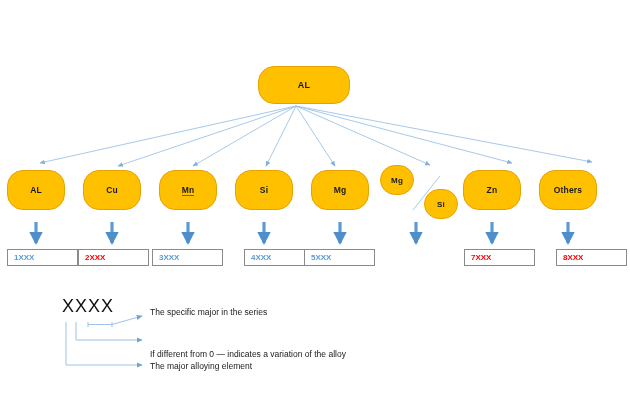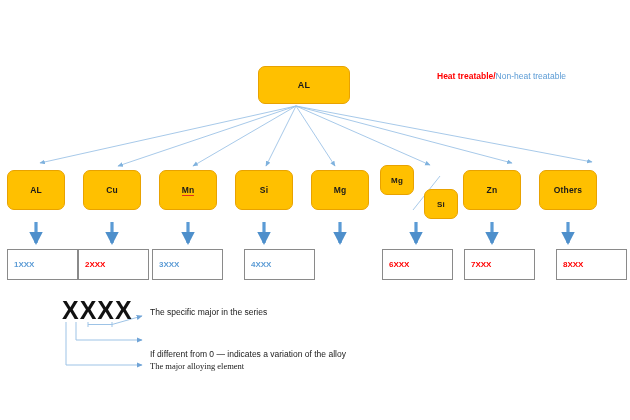--- a/index.html
+++ b/index.html
@@ -30,21 +30,21 @@
     width: 630px;
     height: 420px;
     pointer-events: none;
   }
 
   
   .node {
     position: absolute;
     background: #FFC000;
     border: 1px solid #E8A200;
-    border-radius: 7px;
+    border-radius: 16px;
     display: flex;
     align-items: center;
     justify-content: center;
     box-sizing: border-box;
     font-size: 8.5px;
     font-weight: 700;
     color: #1a1a1a;
     letter-spacing: .2px;
   }
   .node.root {
@@ -68,21 +68,21 @@
   .node .misspell {
     border-bottom: 1.5px solid #e03020;
     padding-bottom: 0px;
   }
 
   
   .series-box {
     position: absolute;
     top: 249px;
     width: 71px;
-    height: 31px;
+    height: 17px;
     background: #ffffff;
     border: 1px solid #8a8a8a;
     box-sizing: border-box;
     display: flex;
     align-items: center;
     font-size: 8px;
     font-weight: 700;
     padding-left: 6px;
   }
   .series-box.heat { color: #FF0000; }
@@ -107,35 +107,35 @@
   #legend .lg-nonheat {
     color: #5B9BD5;
     font-weight: 400;
   }
 
   
   #xxxx {
     position: absolute;
     left: 62px;
     top: 296px;
-    font-size: 25px;
-    font-weight: 700;
+    font-size: 18px;
+    font-weight: 400;
     letter-spacing: 1px;
     color: #111111;
     font-family: "Liberation Sans", sans-serif;
   }
   .ann-text {
     position: absolute;
     font-size: 8.5px;
     color: #1a1a1a;
     white-space: nowrap;
   }
   #ann-0 { left: 150px; top: 307px; }
   #ann-1 { left: 150px; top: 336px; margin-top: 13px; }
-  #ann-2 { left: 150px; top: 361px; font-family: Liberation Serif, serif; }
+  #ann-2 { left: 150px; top: 361px; }
 </style>
 </head>
 <body>
 
 <div id="canvas">
 
   <svg id="connectors" viewBox="0 0 630 420">
     <defs>
       <marker id="ah-thin" markerWidth="7" markerHeight="7" refX="5.4" refY="2.6" orient="auto" markerUnits="strokeWidth">
         <path d="M0,0 L6,2.6 L0,5.2 z" fill="#7FB2DE"></path>
@@ -181,23 +181,20 @@
       <path d="M76,322 L76,340 L142,340" marker-end="url(#ah-key)"></path>
 
       <path d="M66,322 L66,365 L142,365" marker-end="url(#ah-key)"></path>
     </g>
   </svg>
 
   <div class="node root">
     <span>AL</span>
   </div>
 
-  <div id="legend">
-    <span class="lg-heat">Heat treatable</span><span class="lg-sep">/</span><span class="lg-nonheat">Non-heat treatable</span>
-  </div>
 
   <div class="node elem" style="left:7px">
     <span>AL</span>
   </div>
   <div class="node elem" style="left:159px">
     <span class="misspell">Mn</span>
   </div>
   <div class="node elem" style="left:83px">
     <span>Cu</span>
   </div>
@@ -227,22 +224,22 @@
   </div>
   <div class="series-box heat" style="left:78px">
     <span>2XXX</span>
   </div>
   <div class="series-box nonheat" style="left:152px">
     <span>3XXX</span>
   </div>
   <div class="series-box nonheat" style="left:244px">
     <span>4XXX</span>
   </div>
-  <div class="series-box heat" style="left:382px">
-    <span>6XXX</span>
+  <div class="series-box nonheat" style="left:304px">
+    <span>5XXX</span>
   </div>
   <div class="series-box heat" style="left:464px">
     <span>7XXX</span>
   </div>
   <div class="series-box heat" style="left:556px">
     <span>8XXX</span>
   </div>
 
   <div id="xxxx">XXXX</div>
 

